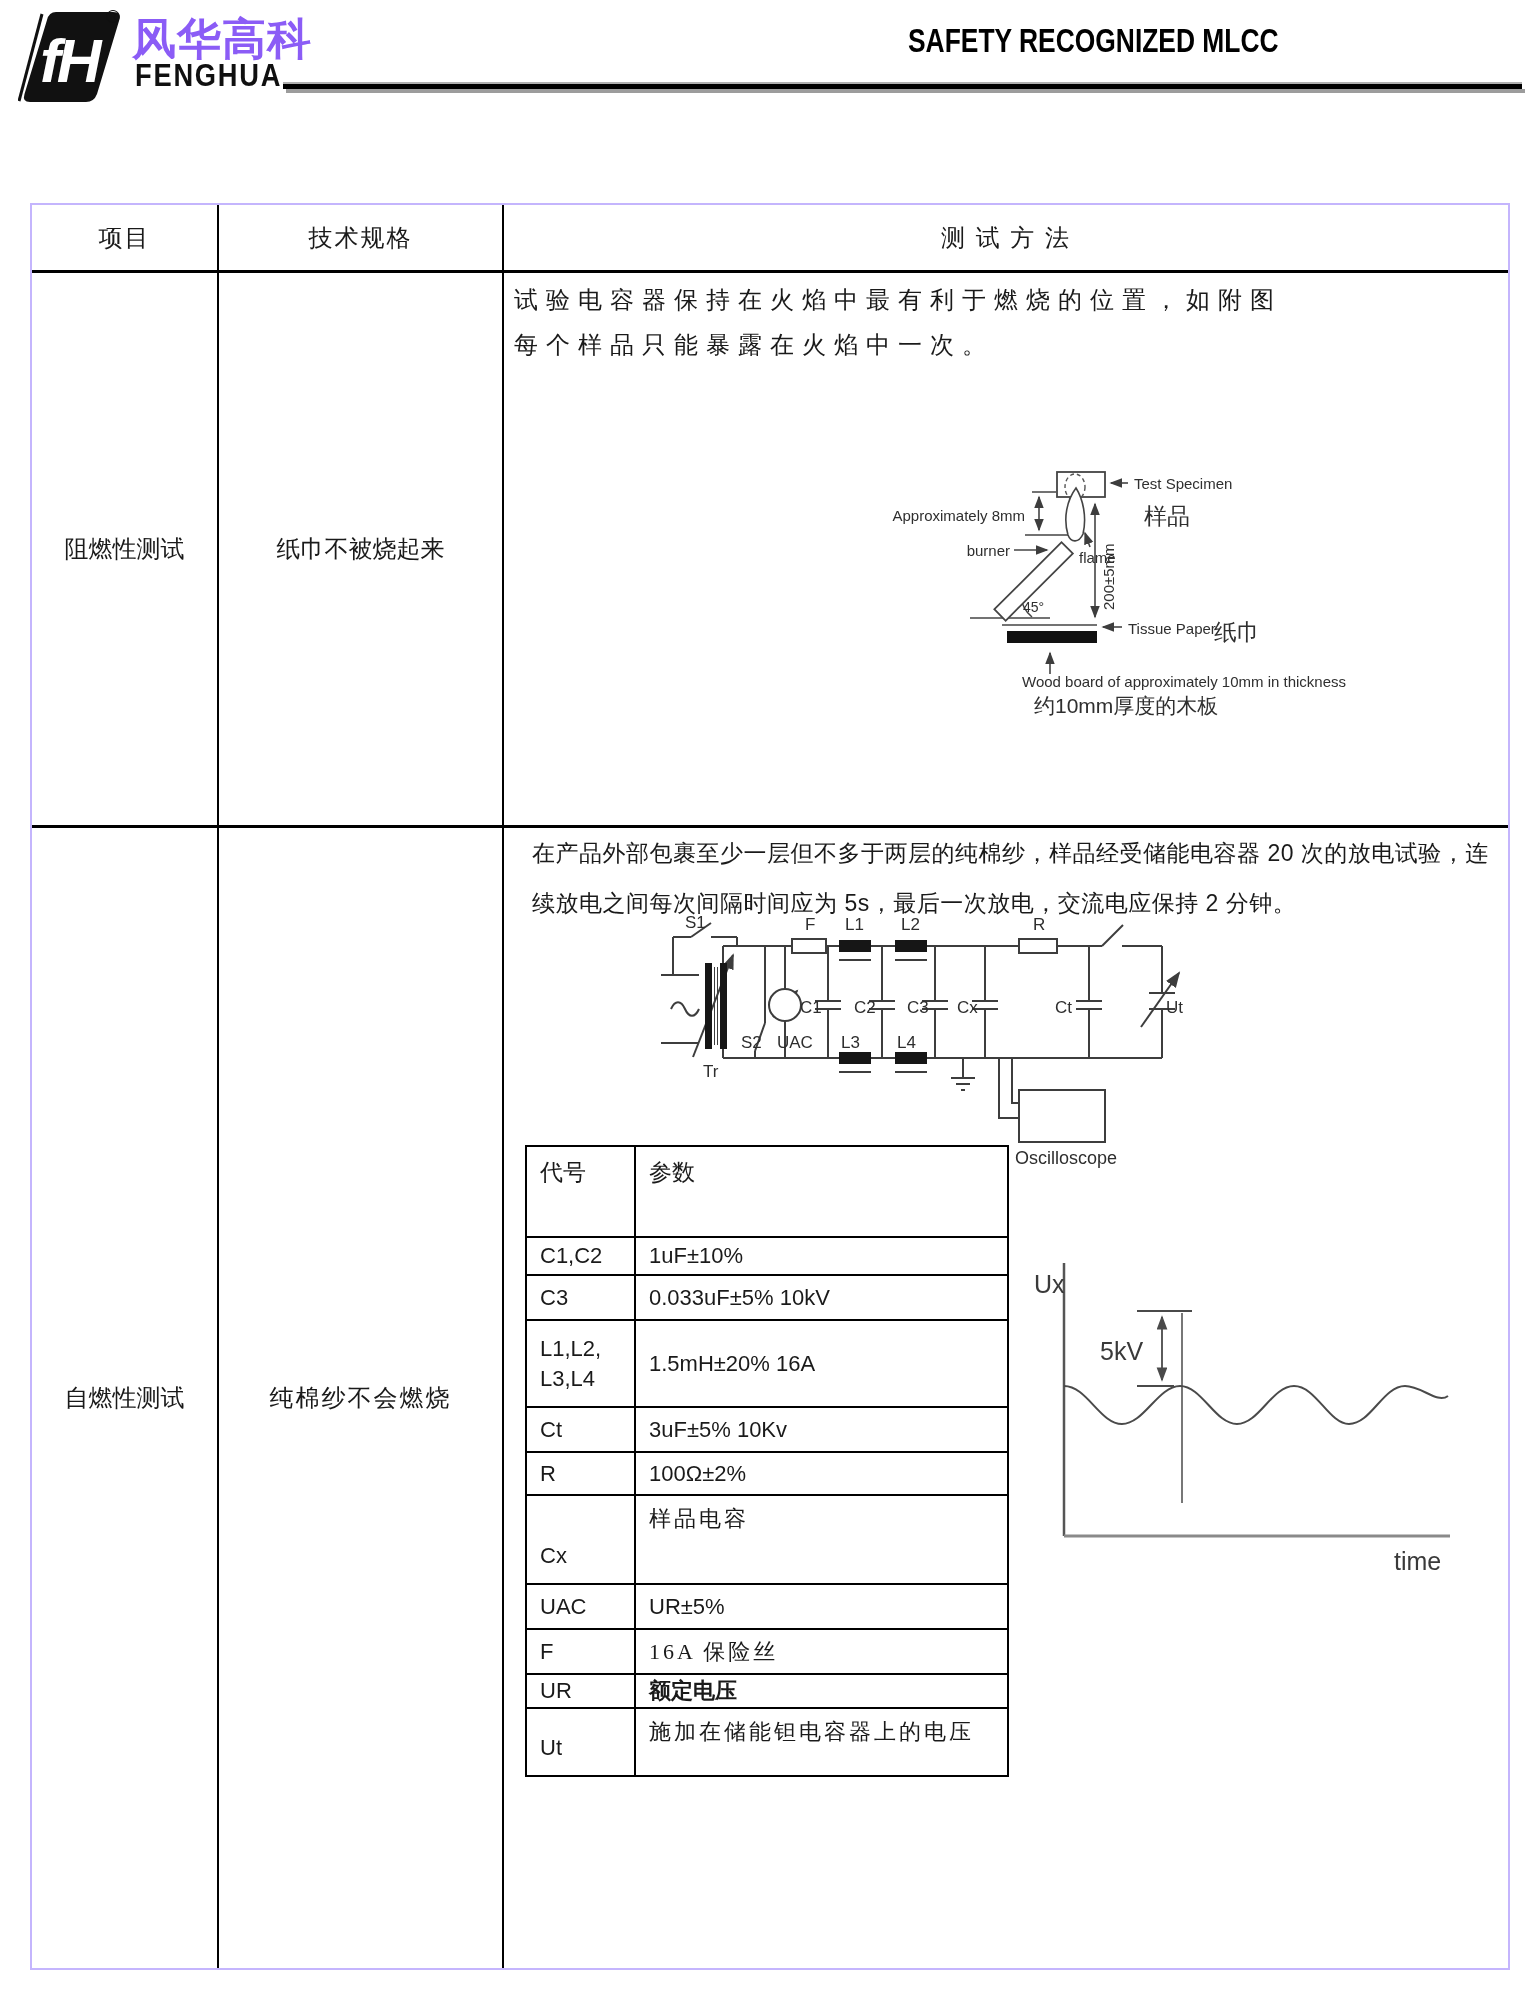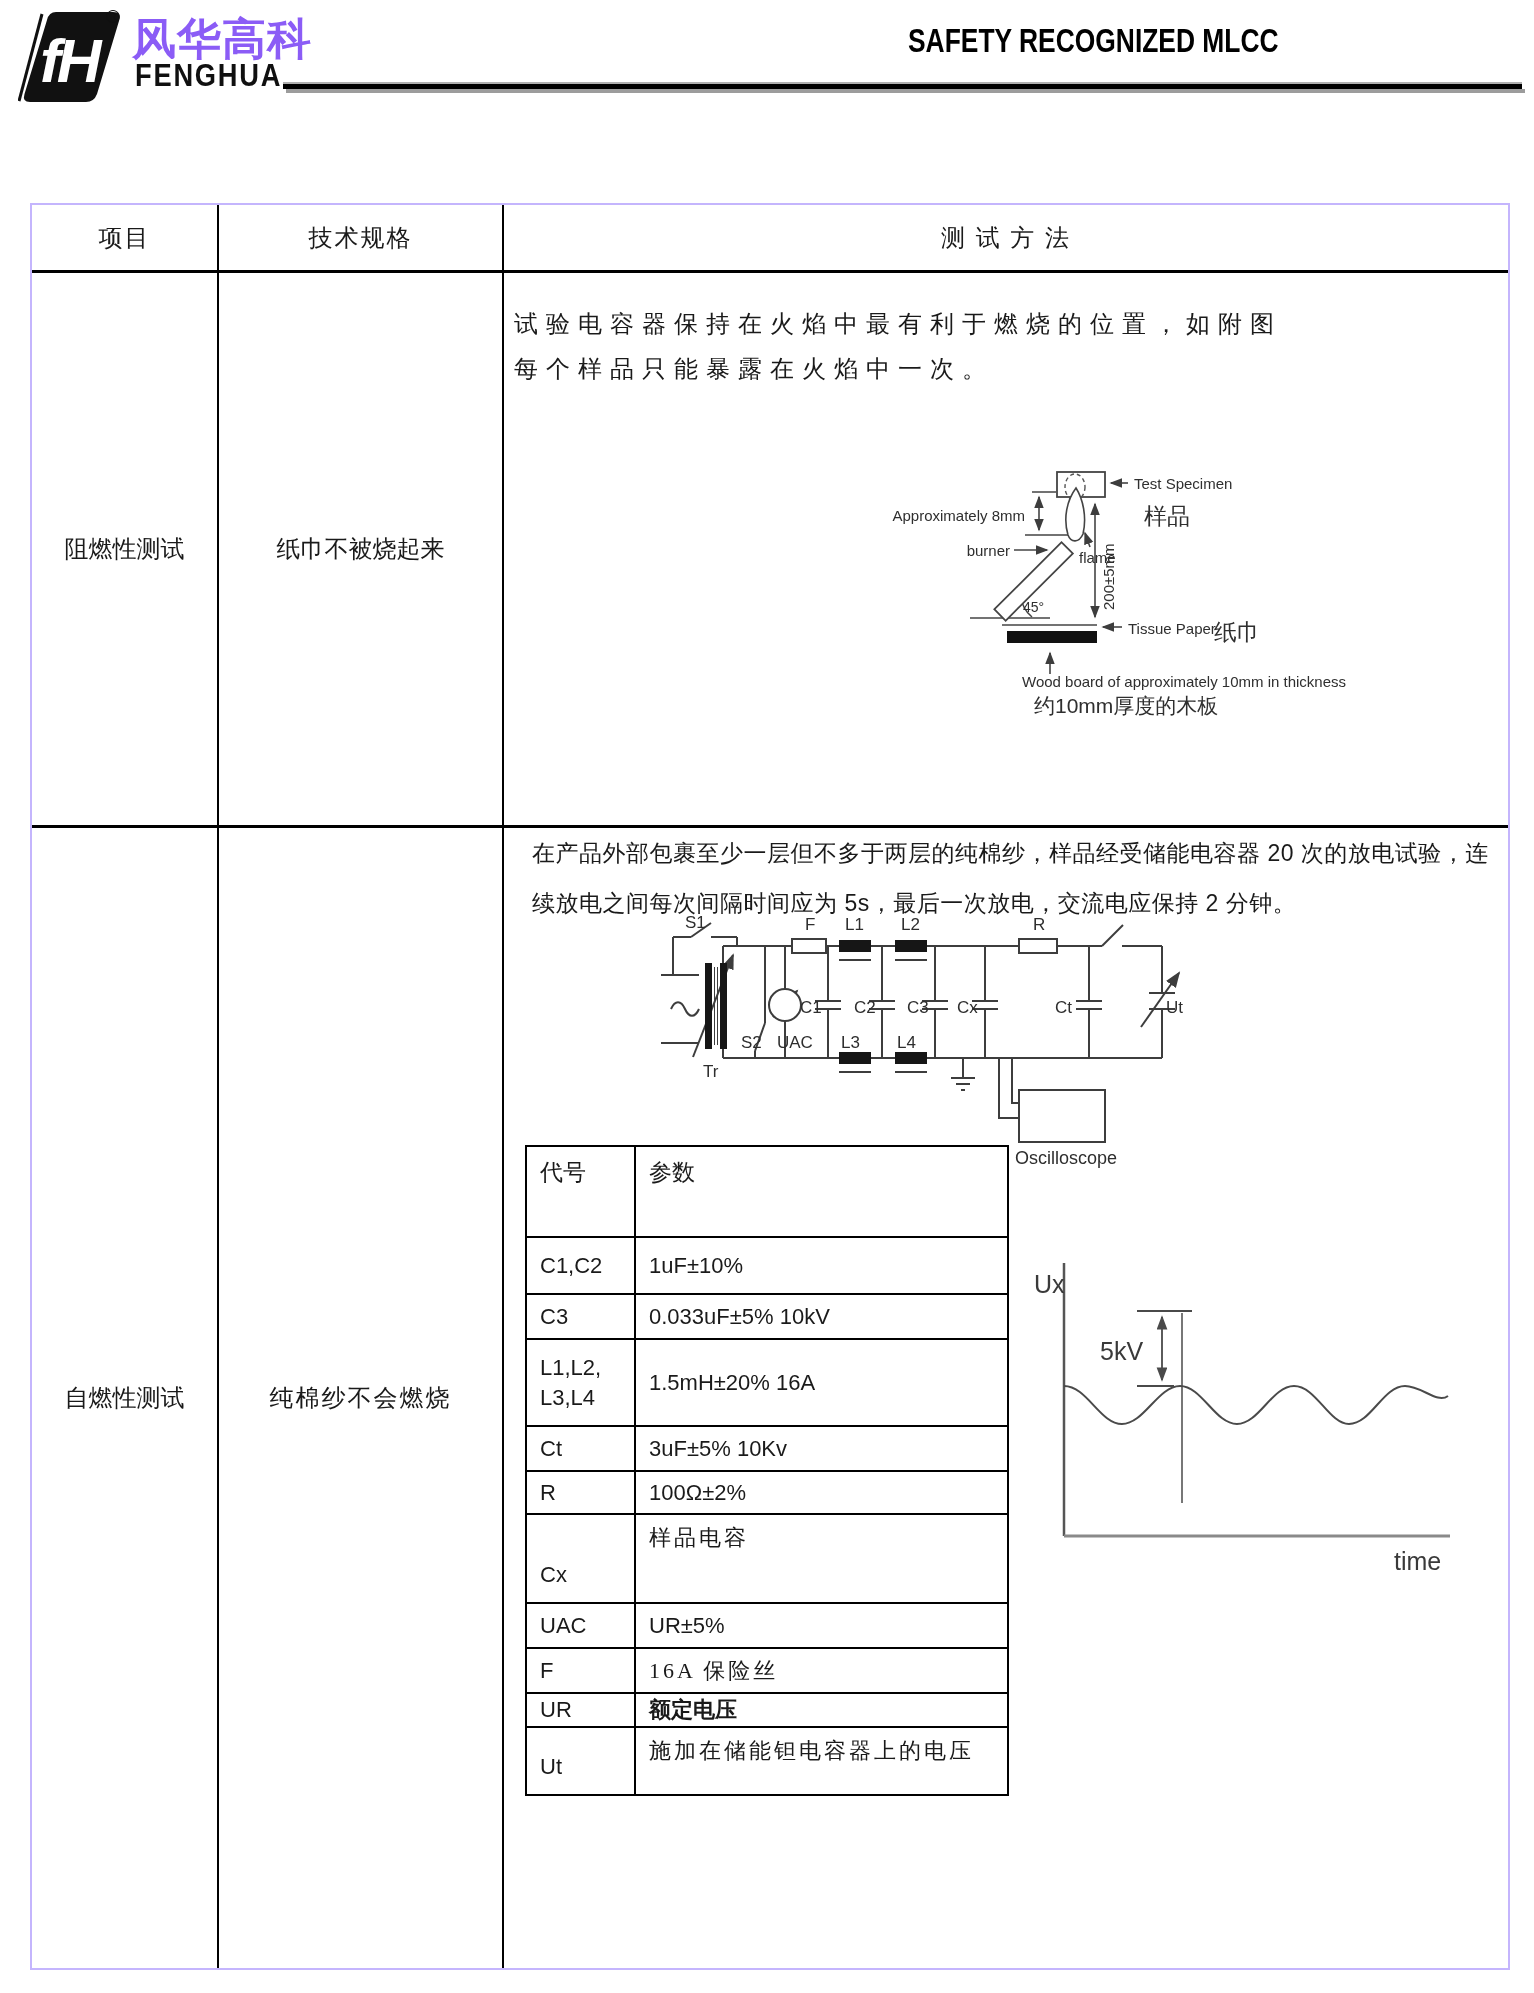--- a/index.html
+++ b/index.html
@@ -24,38 +24,38 @@
   .c1{width:187px;flex:0 0 187px;}
   .c2{width:285px;flex:0 0 285px;}
   .c3{flex:1 1 auto;}
   .hrow{height:65px;border-bottom:3px solid #000;}
   .hrow .mcell{display:flex;align-items:center;justify-content:center;font-size:24px;letter-spacing:2px;}
   .row1{height:552px;border-bottom:3px solid #000;}
   .row2{height:1140px;}
   .center-cell{display:flex;align-items:center;justify-content:center;font-size:24px;}
   .serif-cell{font-family:"Liberation Serif",serif;letter-spacing:2px;}
   .method-cell{position:relative;overflow:hidden;}
-  .mlines1{padding:28px 0 0 10px;}
+  .mlines1{padding:4px 0 0 10px;}
   .mlines1 .mline{font-size:24px;line-height:45px;letter-spacing:8px;white-space:nowrap;}
   .mlines2{padding:0 0 0 28px;}
   .mlines2 .mline{font-size:23px;line-height:50px;letter-spacing:.5px;white-space:nowrap;}
   .flame-svg{position:absolute;left:378px;top:177px;}
   .circuit-svg{position:absolute;left:153px;top:85px;}
   .wave-svg{position:absolute;left:518px;top:420px;}
   
   .ptable{position:absolute;left:21px;top:317px;border-collapse:collapse;table-layout:fixed;}
   .ptable td{border:2px solid #000;box-sizing:border-box;font-size:22px;vertical-align:middle;}
   .ptable .pcode{width:109px;padding-left:13px;white-space:pre-line;line-height:30px;}
   .ptable .pval{width:373px;padding-left:13px;line-height:30px;}
   .ptable .ph td{vertical-align:top;padding-top:10px;font-size:23px;}
   .vtop{vertical-align:top !important;padding-top:8px;}
   .vbot{vertical-align:bottom !important;padding-bottom:12px;}
   .serif{font-family:"Liberation Serif",serif;letter-spacing:3px;}
   .bold{font-weight:700;}
-  .h75{height:91px;} .h41{height:57px;} .h45{height:45px;} .h87{height:87px;}
+  .h75{height:91px;} .h41{height:38px;} .h45{height:45px;} .h87{height:87px;}
   .h43{height:43px;} .h89{height:89px;} .h40{height:32px;padding-left:48px;} .h68{height:68px;}
   svg text{font-family:"Liberation Sans",sans-serif;}
 </style>
 </head>
 <body>
 
 <div class="page">
 
   <svg class="logo-mark" width="106" height="102" viewBox="0 0 106 102">
     <line x1="24" y1="8" x2="1" y2="95" stroke="#111" stroke-width="3"></line>

